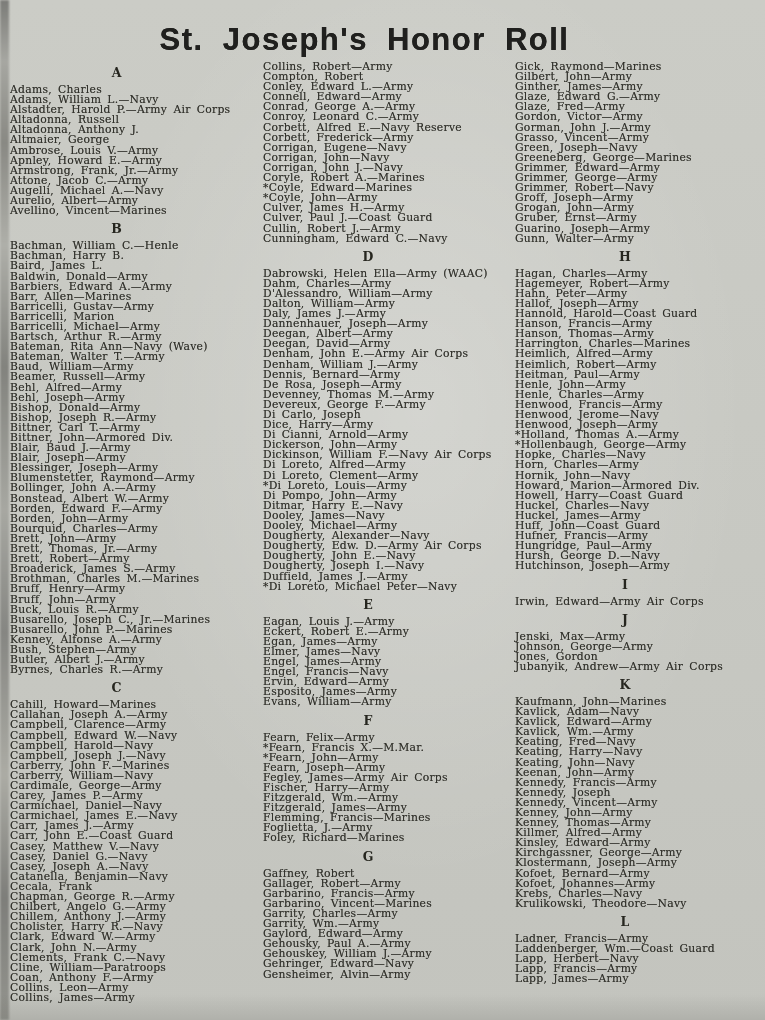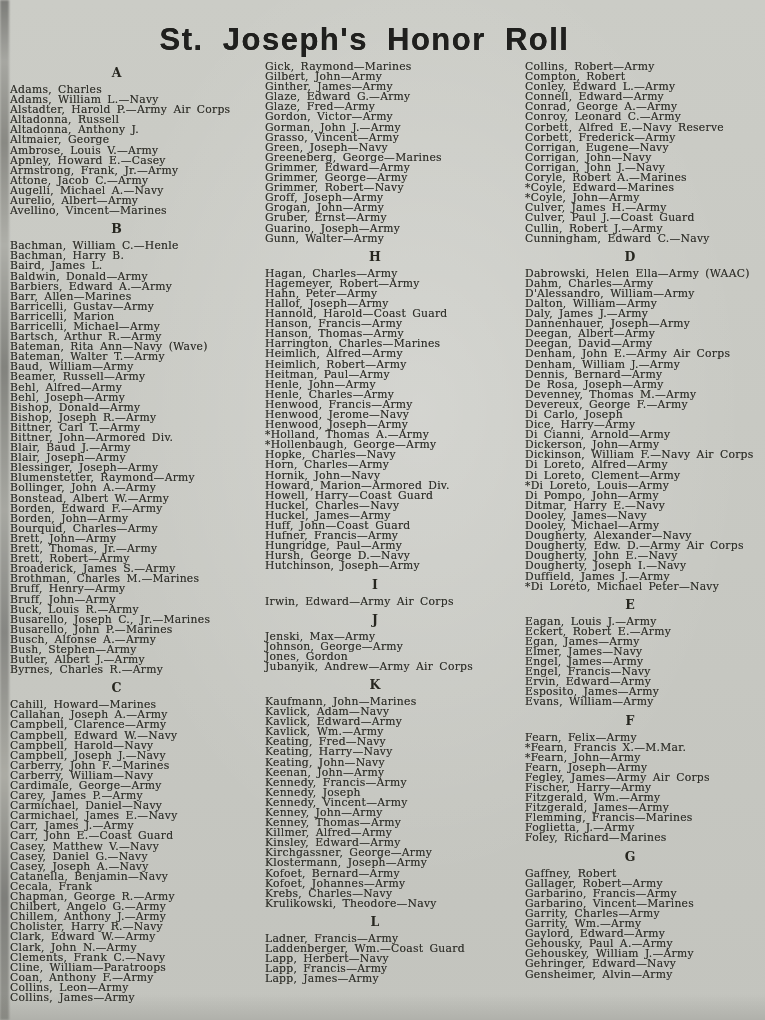--- a/index.html
+++ b/index.html
@@ -95,21 +95,21 @@
       <div class="col col-1">
         <div class="section">
           <div class="letter">A</div>
           <div class="name">Adams, Charles</div>
           <div class="name">Adams, William L.—Navy</div>
           <div class="name">Alstadter, Harold P.—Army Air Corps</div>
           <div class="name">Altadonna, Russell</div>
           <div class="name">Altadonna, Anthony J.</div>
           <div class="name">Altmaier, George</div>
           <div class="name">Ambrose, Louis V.—Army</div>
-          <div class="name">Apnley, Howard E.—Casey</div>
+          <div class="name">Apnley, Howard E.—Army</div>
           <div class="name">Armstrong, Frank, Jr.—Army</div>
           <div class="name">Attone, Jacob C.—Army</div>
           <div class="name">Augelli, Michael A.—Navy</div>
           <div class="name">Aurelio, Albert—Army</div>
           <div class="name">Avellino, Vincent—Marines</div>
         </div>
         <div class="section">
           <div class="letter">B</div>
           <div class="name">Bachman, William C.—Henle</div>
           <div class="name">Bachman, Harry B.</div>
@@ -143,21 +143,21 @@
           <div class="name">Brett, John—Army</div>
           <div class="name">Brett, Thomas, Jr.—Army</div>
           <div class="name">Brett, Robert—Army</div>
           <div class="name">Broaderick, James S.—Army</div>
           <div class="name">Brothman, Charles M.—Marines</div>
           <div class="name">Bruff, Henry—Army</div>
           <div class="name">Bruff, John—Army</div>
           <div class="name">Buck, Louis R.—Army</div>
           <div class="name">Busarello, Joseph C., Jr.—Marines</div>
           <div class="name">Busarello, John P.—Marines</div>
-          <div class="name">Busch, Alfonse A.—Army</div>
+          <div class="name">Kenney, Alfonse A.—Army</div>
           <div class="name">Bush, Stephen—Army</div>
           <div class="name">Butler, Albert J.—Army</div>
           <div class="name">Byrnes, Charles R.—Army</div>
         </div>
         <div class="section">
           <div class="letter">C</div>
           <div class="name">Cahill, Howard—Marines</div>
           <div class="name">Callahan, Joseph A.—Army</div>
           <div class="name">Campbell, Clarence—Army</div>
           <div class="name">Campbell, Edward W.—Navy</div>
@@ -180,118 +180,20 @@
           <div class="name">Chilbert, Angelo G.—Army</div>
           <div class="name">Chillem, Anthony J.—Army</div>
           <div class="name">Cholister, Harry R.—Navy</div>
           <div class="name">Clark, Edward W.—Army</div>
           <div class="name">Clark, John N.—Army</div>
           <div class="name">Clements, Frank C.—Navy</div>
           <div class="name">Cline, William—Paratroops</div>
           <div class="name">Coan, Anthony F.—Army</div>
           <div class="name">Collins, Leon—Army</div>
           <div class="name">Collins, James—Army</div>
-        </div>
-      </div>
-      <div class="col col-3">
-        <div class="section">
-          <div class="name">Gick, Raymond—Marines</div>
-          <div class="name">Gilbert, John—Army</div>
-          <div class="name">Ginther, James—Army</div>
-          <div class="name">Glaze, Edward G.—Army</div>
-          <div class="name">Glaze, Fred—Army</div>
-          <div class="name">Gordon, Victor—Army</div>
-          <div class="name">Gorman, John J.—Army</div>
-          <div class="name">Grasso, Vincent—Army</div>
-          <div class="name">Green, Joseph—Navy</div>
-          <div class="name">Greeneberg, George—Marines</div>
-          <div class="name">Grimmer, Edward—Army</div>
-          <div class="name">Grimmer, George—Army</div>
-          <div class="name">Grimmer, Robert—Navy</div>
-          <div class="name">Groff, Joseph—Army</div>
-          <div class="name">Grogan, John—Army</div>
-          <div class="name">Gruber, Ernst—Army</div>
-          <div class="name">Guarino, Joseph—Army</div>
-          <div class="name">Gunn, Walter—Army</div>
-        </div>
-        <div class="section">
-          <div class="letter">H</div>
-          <div class="name">Hagan, Charles—Army</div>
-          <div class="name">Hagemeyer, Robert—Army</div>
-          <div class="name">Hahn, Peter—Army</div>
-          <div class="name">Hallof, Joseph—Army</div>
-          <div class="name">Hannold, Harold—Coast Guard</div>
-          <div class="name">Hanson, Francis—Army</div>
-          <div class="name">Hanson, Thomas—Army</div>
-          <div class="name">Harrington, Charles—Marines</div>
-          <div class="name">Heimlich, Alfred—Army</div>
-          <div class="name">Heimlich, Robert—Army</div>
-          <div class="name">Heitman, Paul—Army</div>
-          <div class="name">Henle, John—Army</div>
-          <div class="name">Henle, Charles—Army</div>
-          <div class="name">Henwood, Francis—Army</div>
-          <div class="name">Henwood, Jerome—Navy</div>
-          <div class="name">Henwood, Joseph—Army</div>
-          <div class="name">*Holland, Thomas A.—Army</div>
-          <div class="name">*Hollenbaugh, George—Army</div>
-          <div class="name">Hopke, Charles—Navy</div>
-          <div class="name">Horn, Charles—Army</div>
-          <div class="name">Hornik, John—Navy</div>
-          <div class="name">Howard, Marion—Armored Div.</div>
-          <div class="name">Howell, Harry—Coast Guard</div>
-          <div class="name">Huckel, Charles—Navy</div>
-          <div class="name">Huckel, James—Army</div>
-          <div class="name">Huff, John—Coast Guard</div>
-          <div class="name">Hufner, Francis—Army</div>
-          <div class="name">Hungridge, Paul—Army</div>
-          <div class="name">Hursh, George D.—Navy</div>
-          <div class="name">Hutchinson, Joseph—Army</div>
-        </div>
-        <div class="section">
-          <div class="letter">I</div>
-          <div class="name">Irwin, Edward—Army Air Corps</div>
-        </div>
-        <div class="section">
-          <div class="letter">J</div>
-          <div class="name">Jenski, Max—Army</div>
-          <div class="name">Johnson, George—Army</div>
-          <div class="name">Jones, Gordon</div>
-          <div class="name">Jubanyik, Andrew—Army Air Corps</div>
-        </div>
-        <div class="section">
-          <div class="letter">K</div>
-          <div class="name">Kaufmann, John—Marines</div>
-          <div class="name">Kavlick, Adam—Navy</div>
-          <div class="name">Kavlick, Edward—Army</div>
-          <div class="name">Kavlick, Wm.—Army</div>
-          <div class="name">Keating, Fred—Navy</div>
-          <div class="name">Keating, Harry—Navy</div>
-          <div class="name">Keating, John—Navy</div>
-          <div class="name">Keenan, John—Army</div>
-          <div class="name">Kennedy, Francis—Army</div>
-          <div class="name">Kennedy, Joseph</div>
-          <div class="name">Kennedy, Vincent—Army</div>
-          <div class="name">Kenney, John—Army</div>
-          <div class="name">Kenney, Thomas—Army</div>
-          <div class="name">Killmer, Alfred—Army</div>
-          <div class="name">Kinsley, Edward—Army</div>
-          <div class="name">Kirchgassner, George—Army</div>
-          <div class="name">Klostermann, Joseph—Army</div>
-          <div class="name">Kofoet, Bernard—Army</div>
-          <div class="name">Kofoet, Johannes—Army</div>
-          <div class="name">Krebs, Charles—Navy</div>
-          <div class="name">Krulikowski, Theodore—Navy</div>
-        </div>
-        <div class="section">
-          <div class="letter">L</div>
-          <div class="name">Ladner, Francis—Army</div>
-          <div class="name">Laddenberger, Wm.—Coast Guard</div>
-          <div class="name">Lapp, Herbert—Navy</div>
-          <div class="name">Lapp, Francis—Army</div>
-          <div class="name">Lapp, James—Army</div>
         </div>
       </div>
       <div class="col col-2">
         <div class="section">
           <div class="name">Collins, Robert—Army</div>
           <div class="name">Compton, Robert</div>
           <div class="name">Conley, Edward L.—Army</div>
           <div class="name">Connell, Edward—Army</div>
           <div class="name">Conrad, George A.—Army</div>
           <div class="name">Conroy, Leonard C.—Army</div>
@@ -377,15 +279,113 @@
           <div class="name">Garbarino, Vincent—Marines</div>
           <div class="name">Garrity, Charles—Army</div>
           <div class="name">Garrity, Wm.—Army</div>
           <div class="name">Gaylord, Edward—Army</div>
           <div class="name">Gehousky, Paul A.—Army</div>
           <div class="name">Gehouskey, William J.—Army</div>
           <div class="name">Gehringer, Edward—Navy</div>
           <div class="name">Gensheimer, Alvin—Army</div>
         </div>
       </div>
+      <div class="col col-3">
+        <div class="section">
+          <div class="name">Gick, Raymond—Marines</div>
+          <div class="name">Gilbert, John—Army</div>
+          <div class="name">Ginther, James—Army</div>
+          <div class="name">Glaze, Edward G.—Army</div>
+          <div class="name">Glaze, Fred—Army</div>
+          <div class="name">Gordon, Victor—Army</div>
+          <div class="name">Gorman, John J.—Army</div>
+          <div class="name">Grasso, Vincent—Army</div>
+          <div class="name">Green, Joseph—Navy</div>
+          <div class="name">Greeneberg, George—Marines</div>
+          <div class="name">Grimmer, Edward—Army</div>
+          <div class="name">Grimmer, George—Army</div>
+          <div class="name">Grimmer, Robert—Navy</div>
+          <div class="name">Groff, Joseph—Army</div>
+          <div class="name">Grogan, John—Army</div>
+          <div class="name">Gruber, Ernst—Army</div>
+          <div class="name">Guarino, Joseph—Army</div>
+          <div class="name">Gunn, Walter—Army</div>
+        </div>
+        <div class="section">
+          <div class="letter">H</div>
+          <div class="name">Hagan, Charles—Army</div>
+          <div class="name">Hagemeyer, Robert—Army</div>
+          <div class="name">Hahn, Peter—Army</div>
+          <div class="name">Hallof, Joseph—Army</div>
+          <div class="name">Hannold, Harold—Coast Guard</div>
+          <div class="name">Hanson, Francis—Army</div>
+          <div class="name">Hanson, Thomas—Army</div>
+          <div class="name">Harrington, Charles—Marines</div>
+          <div class="name">Heimlich, Alfred—Army</div>
+          <div class="name">Heimlich, Robert—Army</div>
+          <div class="name">Heitman, Paul—Army</div>
+          <div class="name">Henle, John—Army</div>
+          <div class="name">Henle, Charles—Army</div>
+          <div class="name">Henwood, Francis—Army</div>
+          <div class="name">Henwood, Jerome—Navy</div>
+          <div class="name">Henwood, Joseph—Army</div>
+          <div class="name">*Holland, Thomas A.—Army</div>
+          <div class="name">*Hollenbaugh, George—Army</div>
+          <div class="name">Hopke, Charles—Navy</div>
+          <div class="name">Horn, Charles—Army</div>
+          <div class="name">Hornik, John—Navy</div>
+          <div class="name">Howard, Marion—Armored Div.</div>
+          <div class="name">Howell, Harry—Coast Guard</div>
+          <div class="name">Huckel, Charles—Navy</div>
+          <div class="name">Huckel, James—Army</div>
+          <div class="name">Huff, John—Coast Guard</div>
+          <div class="name">Hufner, Francis—Army</div>
+          <div class="name">Hungridge, Paul—Army</div>
+          <div class="name">Hursh, George D.—Navy</div>
+          <div class="name">Hutchinson, Joseph—Army</div>
+        </div>
+        <div class="section">
+          <div class="letter">I</div>
+          <div class="name">Irwin, Edward—Army Air Corps</div>
+        </div>
+        <div class="section">
+          <div class="letter">J</div>
+          <div class="name">Jenski, Max—Army</div>
+          <div class="name">Johnson, George—Army</div>
+          <div class="name">Jones, Gordon</div>
+          <div class="name">Jubanyik, Andrew—Army Air Corps</div>
+        </div>
+        <div class="section">
+          <div class="letter">K</div>
+          <div class="name">Kaufmann, John—Marines</div>
+          <div class="name">Kavlick, Adam—Navy</div>
+          <div class="name">Kavlick, Edward—Army</div>
+          <div class="name">Kavlick, Wm.—Army</div>
+          <div class="name">Keating, Fred—Navy</div>
+          <div class="name">Keating, Harry—Navy</div>
+          <div class="name">Keating, John—Navy</div>
+          <div class="name">Keenan, John—Army</div>
+          <div class="name">Kennedy, Francis—Army</div>
+          <div class="name">Kennedy, Joseph</div>
+          <div class="name">Kennedy, Vincent—Army</div>
+          <div class="name">Kenney, John—Army</div>
+          <div class="name">Kenney, Thomas—Army</div>
+          <div class="name">Killmer, Alfred—Army</div>
+          <div class="name">Kinsley, Edward—Army</div>
+          <div class="name">Kirchgassner, George—Army</div>
+          <div class="name">Klostermann, Joseph—Army</div>
+          <div class="name">Kofoet, Bernard—Army</div>
+          <div class="name">Kofoet, Johannes—Army</div>
+          <div class="name">Krebs, Charles—Navy</div>
+          <div class="name">Krulikowski, Theodore—Navy</div>
+        </div>
+        <div class="section">
+          <div class="letter">L</div>
+          <div class="name">Ladner, Francis—Army</div>
+          <div class="name">Laddenberger, Wm.—Coast Guard</div>
+          <div class="name">Lapp, Herbert—Navy</div>
+          <div class="name">Lapp, Francis—Army</div>
+          <div class="name">Lapp, James—Army</div>
+        </div>
+      </div>
     </div>
   <div class="scan-shade-bottom"></div>
 </div>
 
 </body></html>

